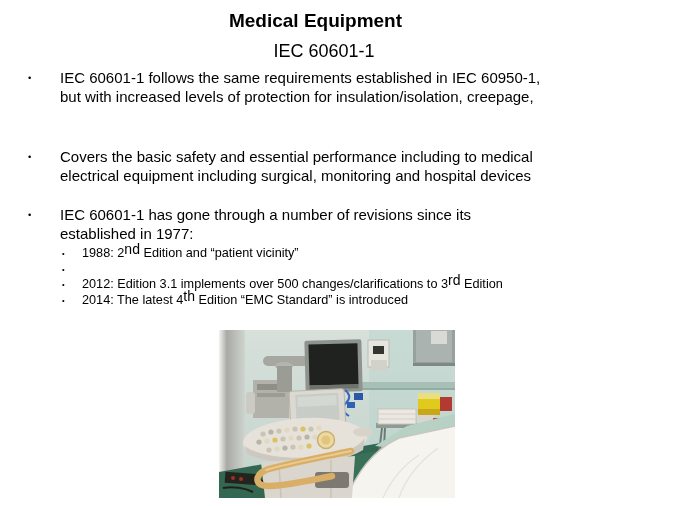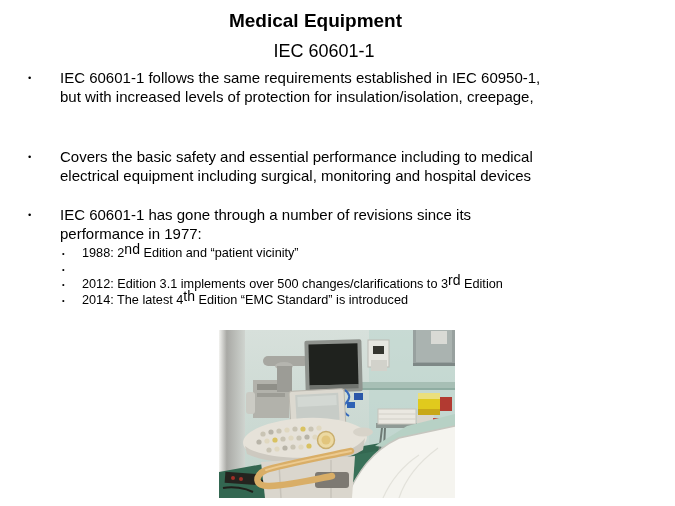--- a/index.html
+++ b/index.html
@@ -61,21 +61,21 @@
     <div class="btext">
       <div>Covers the basic safety and essential performance including to medical</div>
       <div>electrical equipment including surgical, monitoring and hospital devices</div>
     </div>
   </div>
 
   <div class="bullet" id="bullet-2">
     <span class="marker">•</span>
     <div class="btext">
       <div>IEC 60601-1 has gone through a number of revisions since its</div>
-      <div>performance in 1977:</div>
+      <div>established in 1977:</div>
     </div>
   </div>
 
   <div class="subs">
     <div class="sub">
       <span class="marker">•</span>
       <div><span>1988: 2</span><sup>nd</sup><span> Edition and “patient vicinity”</span></div>
     </div>
     <div class="sub">
       <span class="marker">•</span>

